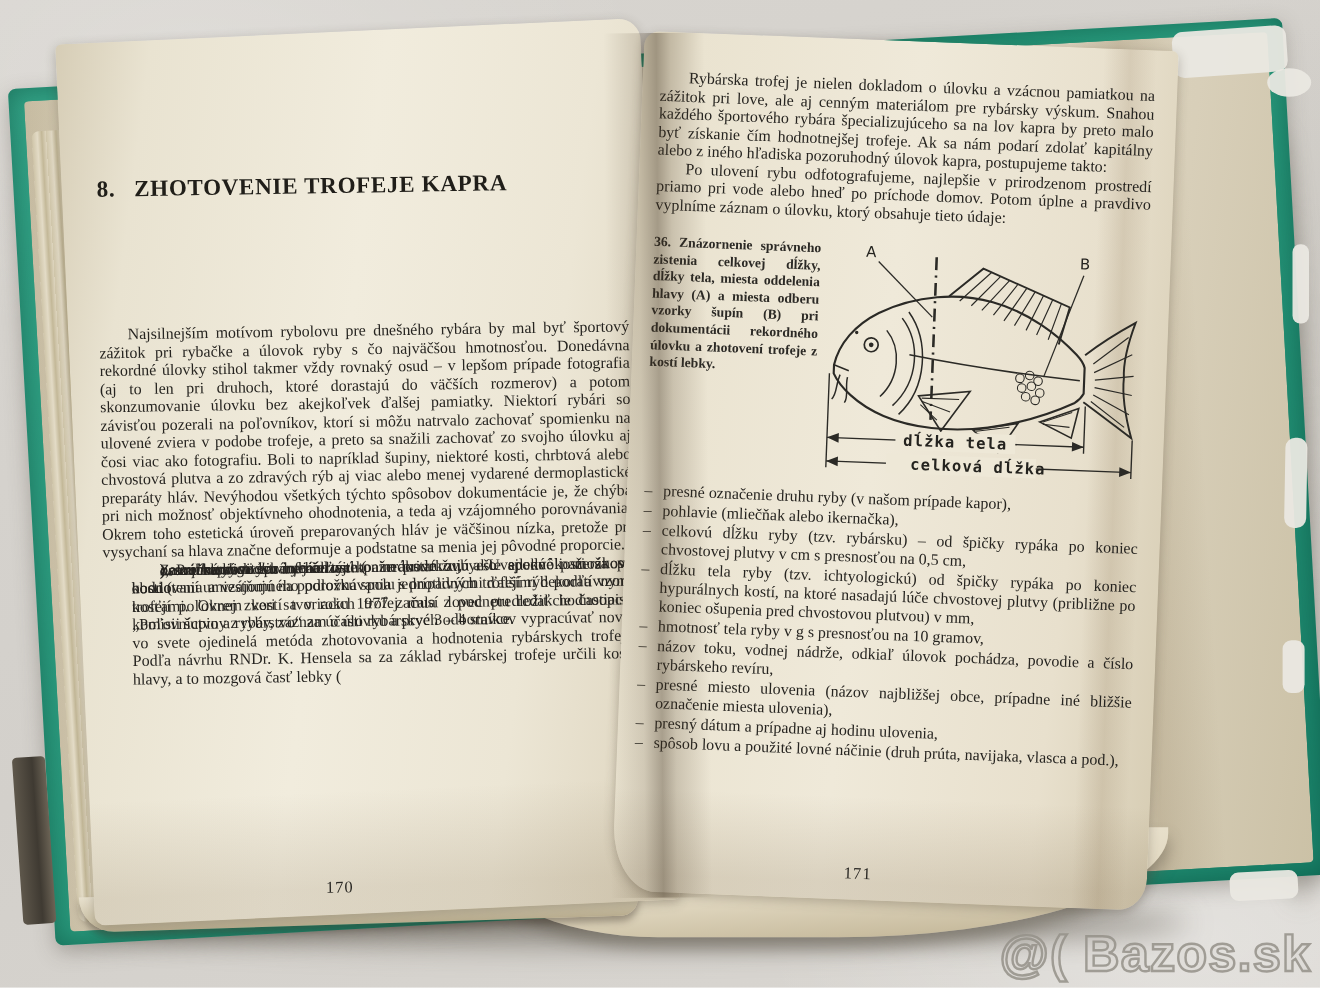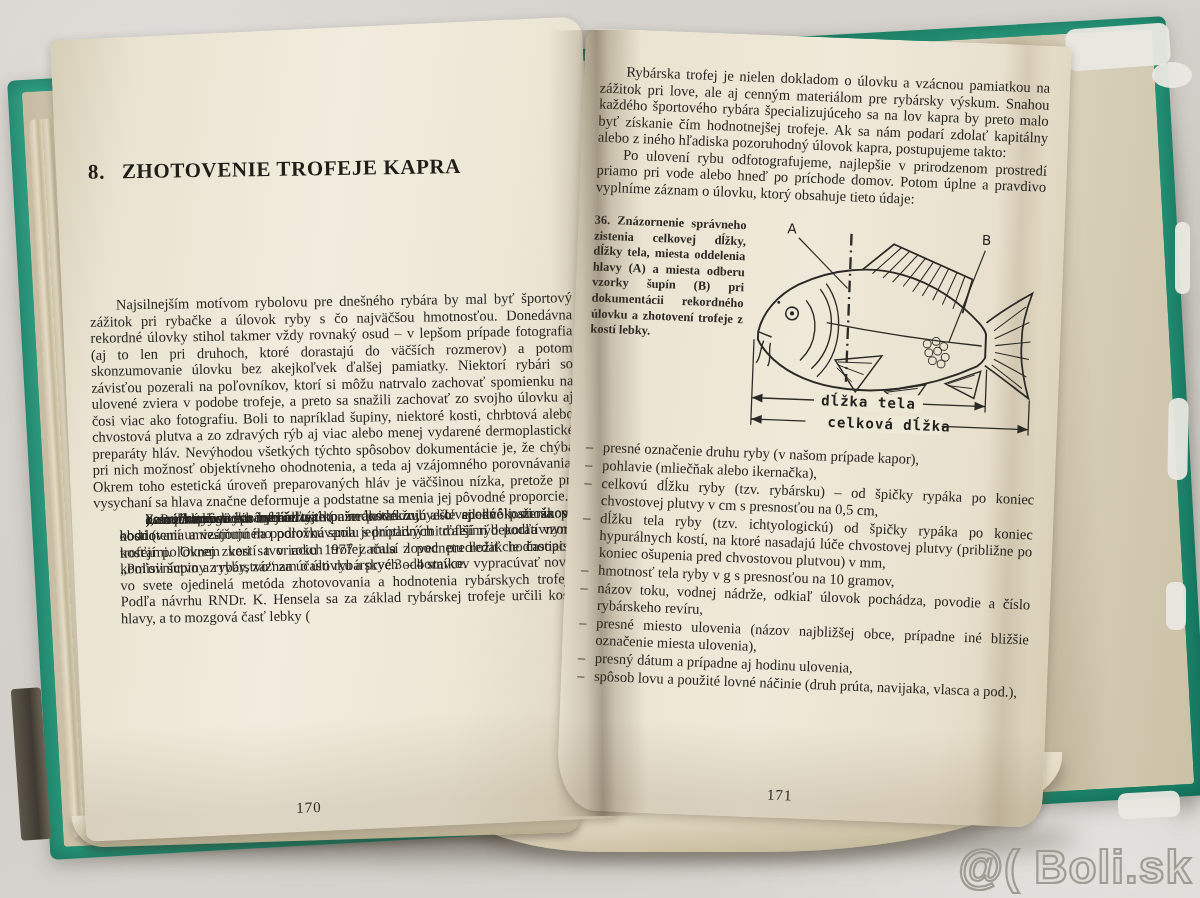--- a/index.html
+++ b/index.html
@@ -238,14 +238,14 @@
         <li><span class="dash">–</span><span class="btxt">presné miesto ulovenia (názov najbližšej obce, prípadne iné bližšie označenie miesta ulovenia),</span></li>
         <li><span class="dash">–</span><span class="btxt">presný dátum a prípadne aj hodinu ulovenia,</span></li>
         <li><span class="dash">–</span><span class="btxt">spôsob lovu a použité lovné náčinie (druh prúta, navijaka, vlasca a pod.),</span></li>
       </ul>
     </div>
     <div class="pageno pn-right">171</div>
   </div>
 
   <div class="gutter"></div>
 
-  <div class="watermark">@( Boli.sk</div>
+  <div class="watermark">@( Bazos.sk</div>
 </div>
 
 </body></html>

